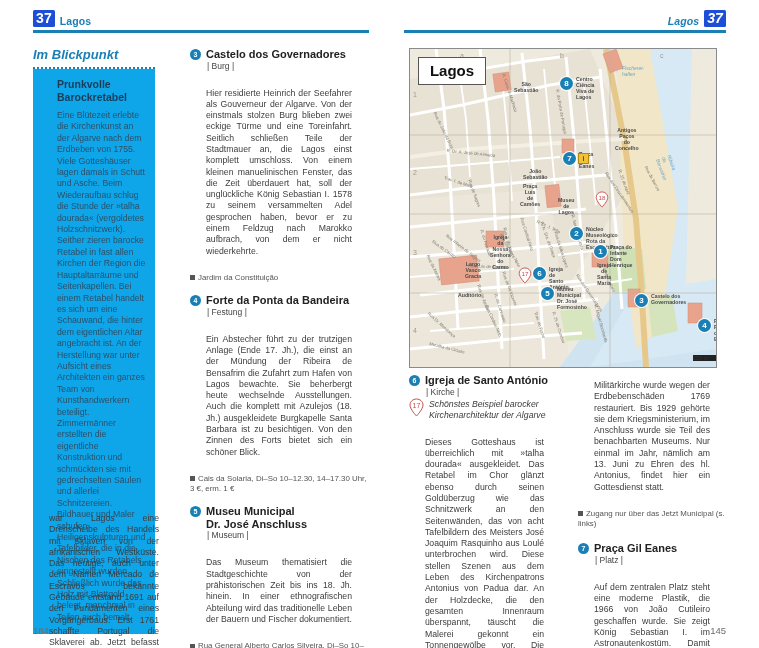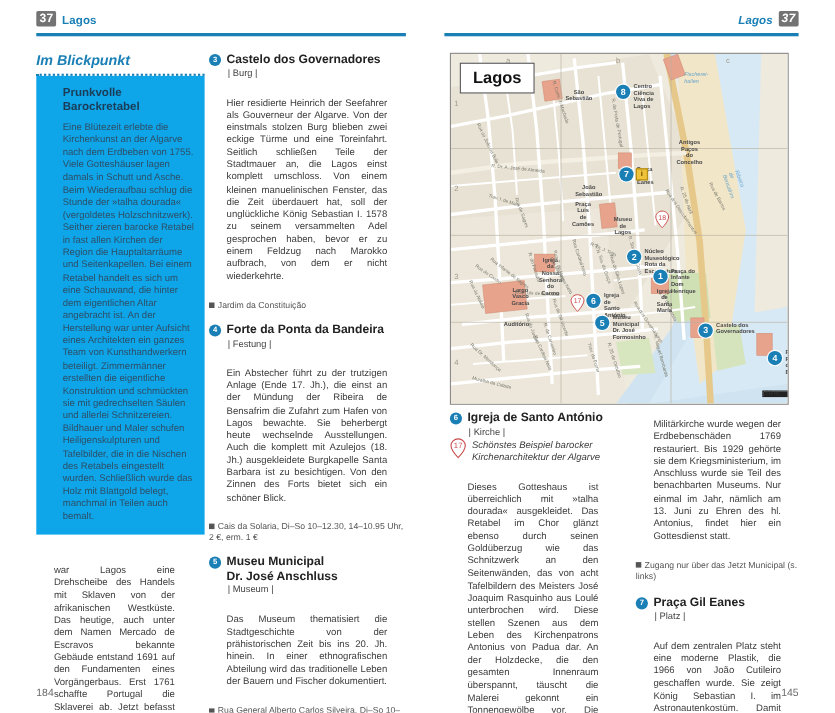--- a/index.html
+++ b/index.html
@@ -11,41 +11,41 @@
     overflow:hidden;
     position:relative;
   }
   .page{position:absolute;inset:0;}
 
   
   .runhead{position:absolute;top:10px;font-size:10.5px;font-weight:bold;color:#1a7fb5;letter-spacing:.1px;}
   .runhead.left{left:33px;}
   .runhead.right{right:33px;font-style:italic;}
   .folio-badge{
-    display:inline-block;background:#737373;color:#fff;font-size:11px;font-weight:bold;
+    display:inline-block;background:#1d4ed8;color:#fff;font-size:14px;font-weight:bold;
     padding:1px 3px 1px 3px;border-radius:1.5px;vertical-align:1.5px;line-height:1.1;
   }
   .runhead.left .folio-badge{margin-right:5px;}
   .runhead.right .folio-badge{margin-left:5px;}
 
   .rule{position:absolute;height:3px;background:#1a7fb5;top:30px;}
   .rule.left{left:33px;width:336px;}
   .rule.right{left:404px;width:322px;}
 
   
   .folio{position:absolute;bottom:12px;font-size:9.5px;color:#6b6b6b;}
   .folio.left{left:33px;}
   .folio.right{right:33px;}
 
   
   .col{position:absolute;font-size:8.7px;line-height:11.3px;text-align:justify;color:#3c3c3c;}
   .col p{margin:16px;}
 
   
-  .blickpunkt{position:absolute;left:33px;top:48px;width:153px;}
+  .blickpunkt{position:absolute;left:33px;top:48px;width:122px;}
   .bp-title{font-size:13px;font-style:italic;font-weight:bold;color:#1a7fb5;line-height:14px;margin-bottom:5px;}
   .bp-dots{border-top:2px dotted #1a7fb5;margin-bottom:0;}
   .bp-body{background:#0ea5e9;padding:9px 9px 11px 24px;}
   .bp-head{font-size:10.5px;font-weight:bold;color:#1b3c57;line-height:12.5px;margin:0 0 7px 0;}
   .bp-text{font-size:8.7px;line-height:11.4px;color:#2d4f68;text-align:left;margin:0;}
 
   .col-l-cont{left:33px;top:497px;width:142px;}
 
   .col-2{left:190px;top:48px;width:178px;}
   .col-3{left:409px;top:374px;width:151px;}
@@ -138,31 +138,31 @@
       <div class="info"><span class="sq"></span><span>Jardim da Constituição</span></div>
     </div>
 
     <div class="poi">
       <div class="poi-head">
         <span class="poi-num">4</span>
         <span class="poi-title">Forte da Ponta da Bandeira</span>
       </div>
       <div class="poi-kind">| Festung |</div>
       <p class="poi-body">Ein Abstecher führt zu der trutzigen Anlage (Ende 17. Jh.), die einst an der Mündung der Ribeira de Bensafrim die Zufahrt zum Hafen von Lagos bewachte. Sie beherbergt heute wechselnde Ausstellungen. Auch die komplett mit Azulejos (18. Jh.) ausgekleidete Burgkapelle Santa Barbara ist zu besichtigen. Von den Zinnen des Forts bietet sich ein schöner Blick.</p>
-      <div class="info"><span class="sq"></span><span>Cais da Solaria, Di–So 10–12.30, 14–10.95 Uhr, 2 €, erm. 1 €</span></div>
+      <div class="info"><span class="sq"></span><span>Cais da Solaria, Di–So 10–12.30, 14–17.30 Uhr, 3 €, erm. 1 €</span></div>
     </div>
 
     <div class="poi">
       <div class="poi-head">
         <span class="poi-num">5</span>
         <span class="poi-title" style="white-space:pre-line">Museu Municipal
 Dr. José Anschluss</span>
       </div>
       <div class="poi-kind">| Museum |</div>
-      <p class="poi-body">Das Museum thematisiert die Stadtgeschichte von der prähistorischen Zeit bis ins 20. Jh. hinein. In einer ethnografischen Abteilung wird das traditionelle Leben der Bauern und Fischer dokumentiert.</p>
+      <p class="poi-body">Das Museum thematisiert die Stadtgeschichte von der prähistorischen Zeit bis ins 18. Jh. hinein. In einer ethnografischen Abteilung wird das traditionelle Leben der Bauern und Fischer dokumentiert.</p>
       <div class="info"><span class="sq"></span><span>Rua General Alberto Carlos Silveira, Di–So 10–12.30, 14–17.30 Uhr, 3 €, erm. 1,50 €</span></div>
     </div>
 
   </div>
 
   <div class="col col-3">
     <div class="poi">
       <div class="poi-head">
         <span class="poi-num">6</span>
         <span class="poi-title">Igreja de Santo António</span>

